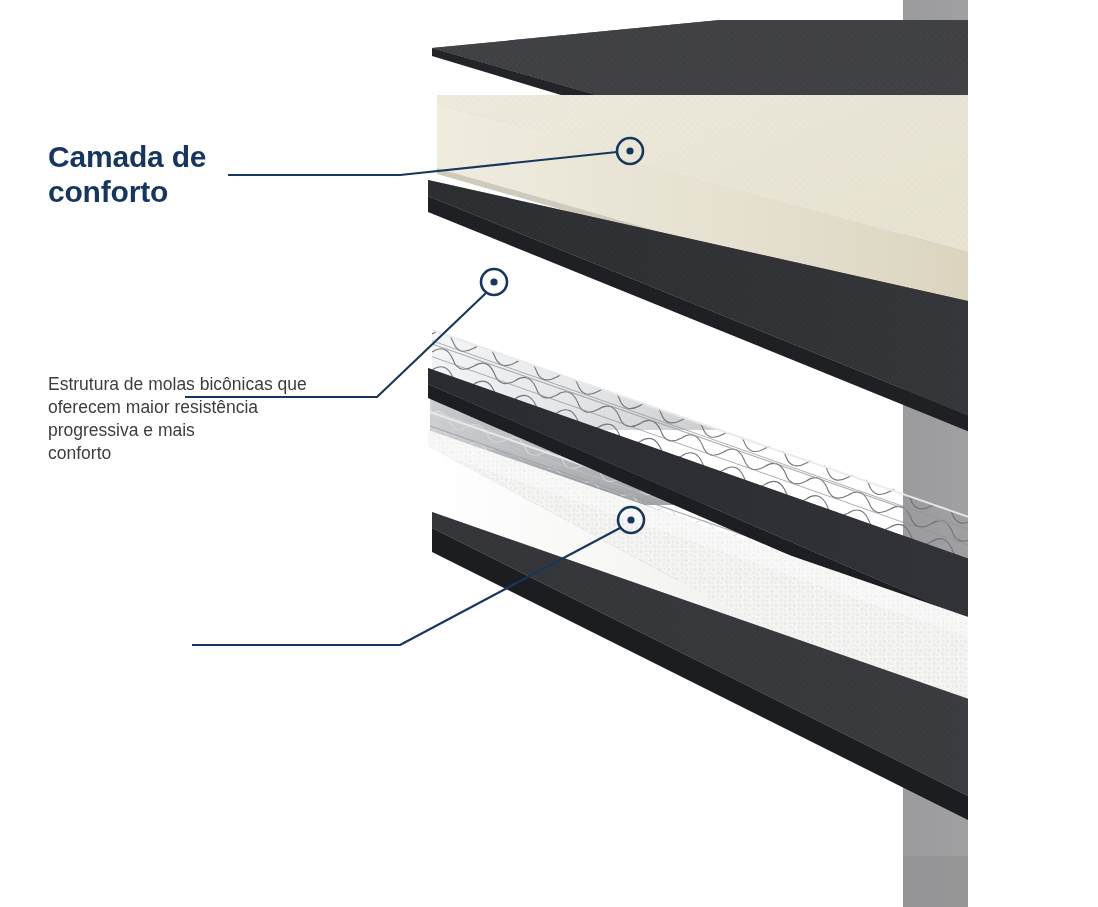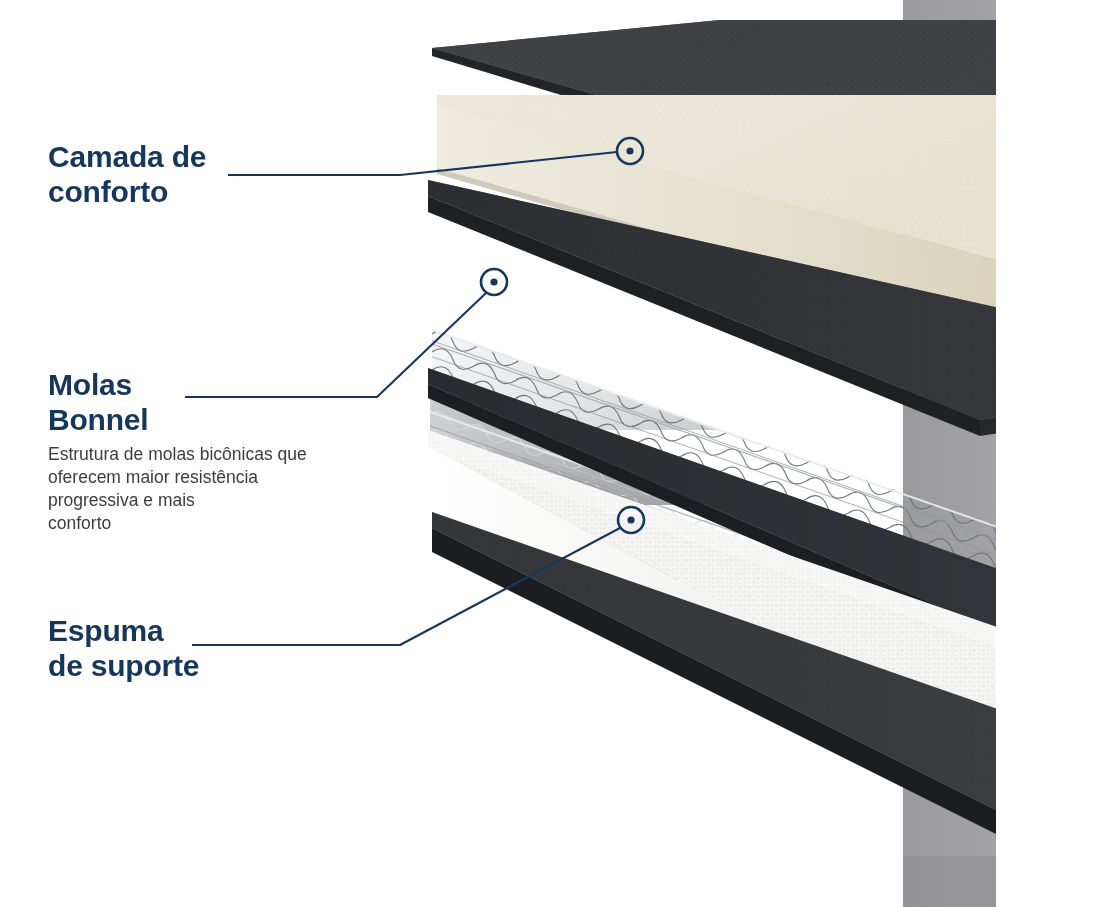--- a/index.html
+++ b/index.html
@@ -3,21 +3,21 @@
 <meta charset="utf-8">
 <style>
   html,body{margin:0;padding:0;}
   body{
     width:1098px;height:907px;
     background:#ffffff;
     font-family:"Liberation Sans", sans-serif;
     overflow:hidden;
     position:relative;
   }
-  #stage{position:absolute;left:0;top:0;width:968px;height:907px;overflow:hidden;background:#fff;padding-left:28px;}
+  #stage{position:absolute;left:0;top:0;width:968px;height:907px;overflow:hidden;background:#fff;}
 
   
   .backdrop{
     position:absolute;
     left:903px;top:0;width:195px;height:907px;
     background:linear-gradient(90deg,#9b9b9d 0%,#a2a2a4 45%,#9a9a9c 100%);
   }
 
   
   #diagram{position:absolute;left:0;top:0;width:1098px;height:907px;}
@@ -255,26 +255,22 @@
         <circle cx="631" cy="520" r="3.6" fill="#17365d"></circle>
       </g>
   </svg>
 
   <div id="blk1" class="label-block">
     <div class="label-title">Camada de
 conforto</div>
   </div>
 
   <div id="blk2" class="label-block">
-    <div class="label-title">Molas
-Bonnel</div>
     <div class="label-desc">Estrutura de molas bicônicas que
 oferecem maior resistência
 progressiva e mais
 conforto</div>
   </div>
 
   <div id="blk3" class="label-block">
-    <div class="label-title">Espuma
-de suporte</div>
   </div>
 
 </div>
 
 </body></html>

